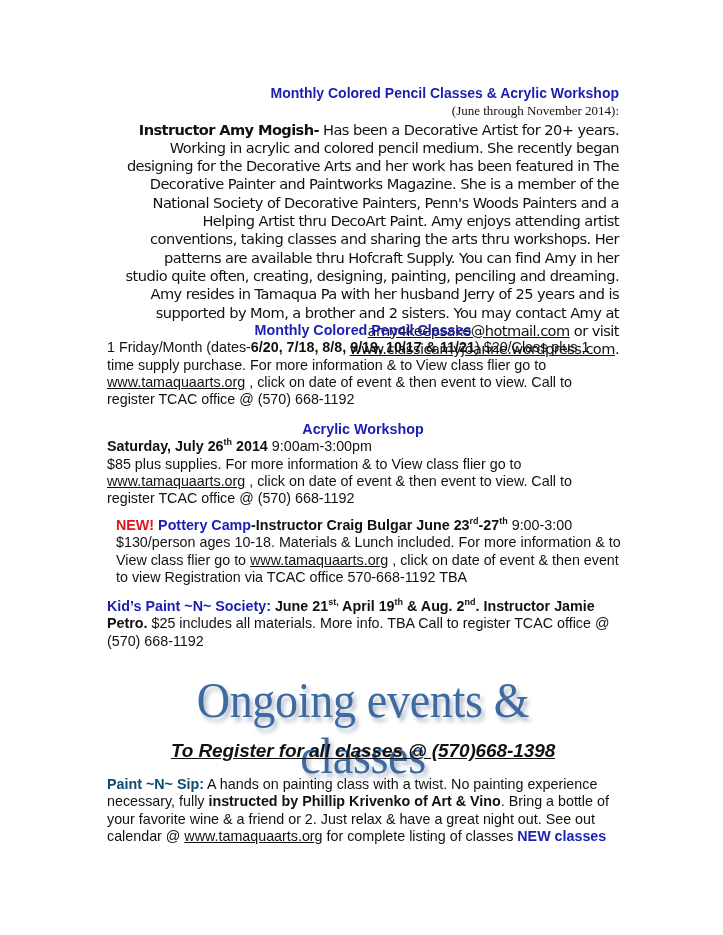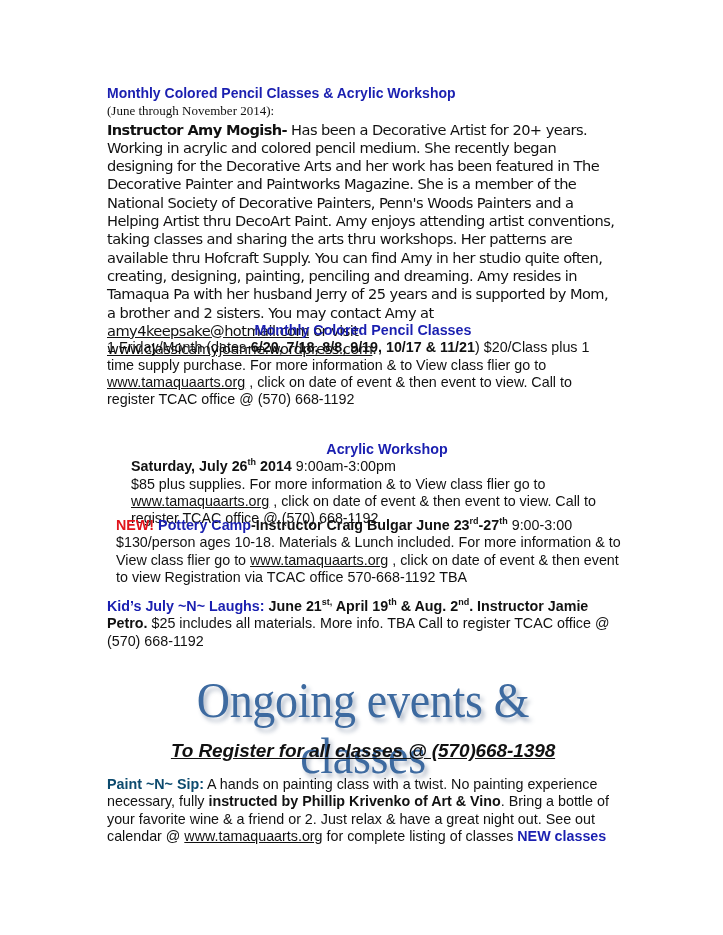--- a/index.html
+++ b/index.html
@@ -9,29 +9,29 @@
   }
   .page { position: absolute; left: 107px; top: 84px; width: 512px; }
   .blue { color: #1a1fb0; }
   .red { color: #e0141c; }
   .plum { color: #0c4a6e; }
   .b { font-weight: bold; }
   u, .u { text-decoration: underline; }
   sup { font-size: 9px; line-height: 0; vertical-align: 6px; }
 
   
-  .bio { text-align: left; font-size: 14.6px; line-height: 18.3px; font-family: "DejaVu Sans", sans-serif; letter-spacing: -0.55px; }
+  .bio { text-align: right; font-size: 14.6px; line-height: 18.3px; font-family: "DejaVu Sans", sans-serif; letter-spacing: -0.55px; margin-left: 16px; }
   .bio .title { font-family: "Liberation Sans", sans-serif; font-weight: bold; color: #1a1fb0; font-size: 14px; letter-spacing: 0; }
   .bio .sub { font-family: Liberation Serif, serif; font-size: 13px; letter-spacing: 0; }
   .bio .lead { font-weight: bold; letter-spacing: -0.6px; }
 
   .section { font-size: 14.3px; line-height: 17.3px; }
   .section .head { text-align: center; font-weight: bold; color: #1a1fb0; }
   .sec1 { position: absolute; top: 238px; left: 0; width: 512px; }
-  .sec2 { position: absolute; top: 357px; left: 0; width: 512px; margin-left: 24px; }
+  .sec2 { position: absolute; top: 337px; left: 0; width: 512px; }
   .sec3 { position: absolute; top: 433px; left: 0; width: 512px; margin-left: 9px; }
   .sec4 { position: absolute; top: 514px; left: 0; width: 512px; }
 
   .ongoing {
     position: absolute; top: 588px; left: 36px; width: 440px; text-align: center;
     font-family: "Liberation Serif", serif; font-size: 46px; line-height: 50px;
     color: #3d6aa0; text-shadow: 3px 4px 4px rgba(80,100,130,0.45);
     letter-spacing: -0.3px; transform: scaleY(1.12); transform-origin: top center;
   }
   .register {
@@ -61,21 +61,21 @@
     <div class="head">Acrylic Workshop</div>
     <div><span class="b">Saturday, July 26</span><sup class="b">th</sup><span class="b"> 2014</span><span> 9:00am-3:00pm</span></div>
     <div><span>$85 plus supplies. For more information &amp; to View class flier go to </span><u>www.tamaquaarts.org</u><span> , click on date of event &amp; then event to view. Call to register TCAC office @ (570) 668-1192</span></div>
   </div>
 
   <div class="section sec3">
     <div><span class="b red">NEW!</span><span class="b blue"> Pottery Camp</span><span class="b">-Instructor Craig Bulgar June 23</span><sup class="b">rd</sup><span class="b">-27</span><sup class="b">th</sup><span> 9:00-3:00</span><span> $130/person ages 10-18. Materials &amp; Lunch included. For more information &amp; to View class flier go to </span><u>www.tamaquaarts.org</u><span> , click on date of event &amp; then event to view Registration via TCAC office 570-668-1192 TBA</span></div>
   </div>
 
   <div class="section sec4">
-    <div><span class="b blue">Kid’s July ~N~ Laughs:</span><span class="b"> June 21</span><sup class="b">st,</sup><span class="b"> April 19</span><sup class="b">th</sup><span class="b"> &amp; Aug. 2</span><sup class="b">nd</sup><span class="b">.  Instructor Jamie Petro.</span><span> $25 includes all materials. More info. TBA Call to register TCAC office @ (570) 668-1192</span></div>
+    <div><span class="b blue">Kid’s Paint ~N~ Society:</span><span class="b"> June 21</span><sup class="b">st,</sup><span class="b"> April 19</span><sup class="b">th</sup><span class="b"> &amp; Aug. 2</span><sup class="b">nd</sup><span class="b">.  Instructor Jamie Petro.</span><span> $25 includes all materials. More info. TBA Call to register TCAC office @ (570) 668-1192</span></div>
   </div>
 
   <div class="ongoing">Ongoing events &amp; classes</div>
   <div class="register">To Register for all classes @ (570)668-1398</div>
 
   <div class="sip">
     <span class="b plum">Paint ~N~ Sip:</span><span> A hands on painting class with a twist. No painting experience necessary, fully </span><span class="b">instructed by Phillip Krivenko of Art &amp; Vino</span><span>. Bring a bottle of your favorite wine &amp; a friend or 2. Just relax &amp; have a great night out. See out calendar @ </span><u>www.tamaquaarts.org</u><span> for complete listing of classes </span><span class="b blue">NEW classes</span>
   </div>
 </div>
 

